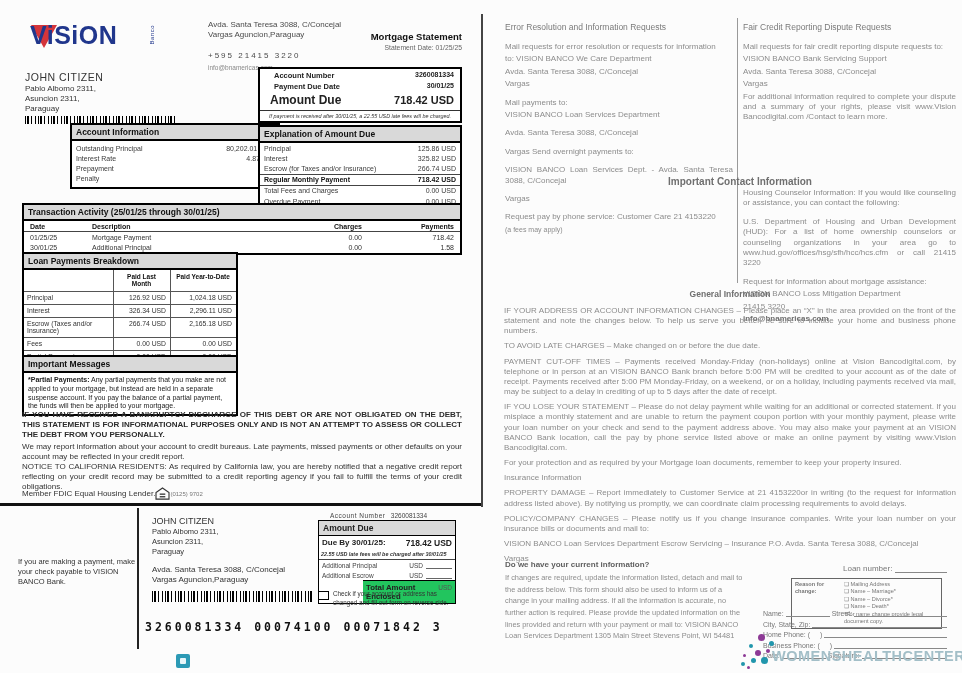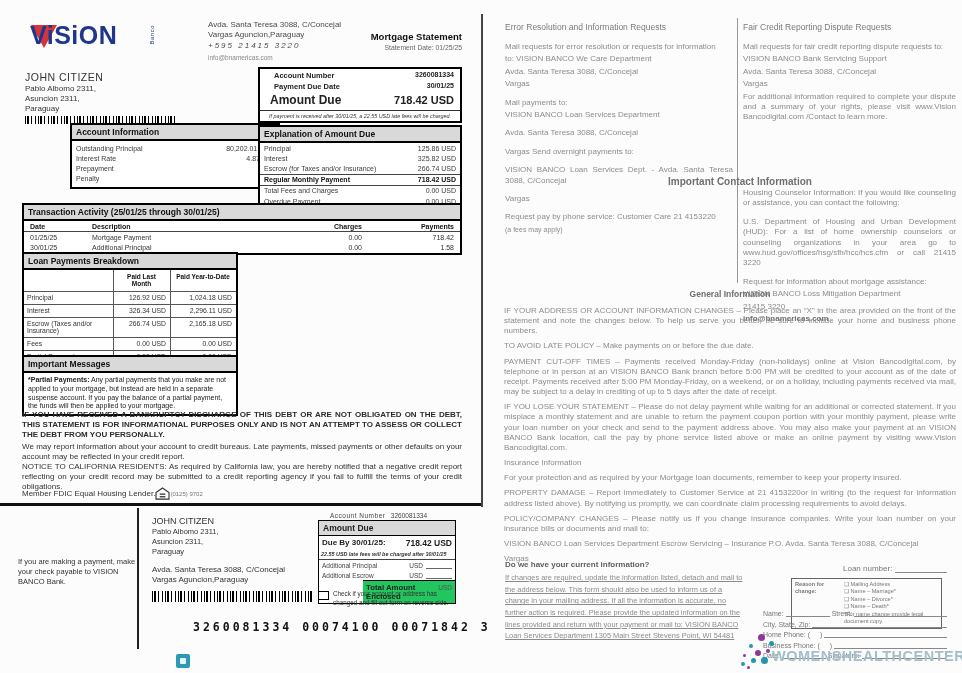--- a/index.html
+++ b/index.html
@@ -15,21 +15,21 @@
   .logo-tri { position:absolute; left:1px; top:9px; width:0; height:0;
     border-left:13px solid transparent; border-right:13px solid transparent;
     border-top:23px solid #d4353b; }
   .logo-text { position:absolute; left:0; top:5px; font-size:25px; font-weight:bold;
     color:#20368c; letter-spacing:.5px; }
   .logo-sub { position:absolute; right:0px; top:9px; font-size:6px; color:#20368c;
     writing-mode:vertical-rl; transform:rotate(180deg); letter-spacing:.5px; }
 
   
   .hdr-addr { left:208px; top:20px; width:160px; font-size:8px; color:#4a4a4a; line-height:1.28; }
-  .hdr-phone { letter-spacing:2px; margin-top:1px;font-style:italic; }
+  .hdr-phone { letter-spacing:2px; margin-top:11px; }
   .hdr-mail { font-size:6.5px; color:#888; margin-top:2px; }
   .hdr-title { left:340px; top:31px; width:122px; text-align:right; }
   .hdr-title .t { font-size:9.5px; font-weight:bold; color:#111; }
   .hdr-title .d { font-size:6.8px; color:#666; margin-top:2px; }
 
   
   .cust { left:25px; top:71px; width:170px; color:#333; }
   .cust .nm { font-size:10.5px; letter-spacing:.5px; }
   .cust .ln { font-size:8px; margin-top:1px; }
   .barcode { background:
@@ -91,21 +91,21 @@
 
   
   .coup-note { left:18px; top:557px; width:118px; font-size:7.5px; color:#333; line-height:1.3; }
   .coup-vline { left:137px; top:508px; width:1.5px; height:141px; background:#222; }
   .coup-cust { left:152px; top:516px; color:#333; }
   .coup-cust .nm { font-size:9px; }
   .coup-cust .ln { font-size:7.5px; margin-top:1px; }
   .coup-remit { left:152px; top:565px; font-size:8px; color:#333; line-height:1.3; }
   .bc2 { left:152px; top:591px; width:162px; height:11px; }
   .micr { left:145px; top:620px; font-family:"DejaVu Sans Mono", monospace; font-weight:bold;
-    font-size:11.5px; letter-spacing:3px; color:#111;margin-left:48px; }
+    font-size:11.5px; letter-spacing:3px; color:#111; }
 
   .coup-acct { left:330px; top:512px; width:126px; font-size:6.5px; color:#444; }
   .coup-acct b { font-weight:normal; letter-spacing:.5px; }
   .coupbox { left:318px; top:520px; width:138px; border:1.5px solid #000; background:#fff; }
   .coupbox .hd { background:#d9d9d9; border-bottom:1.5px solid #000; font-weight:bold; font-size:8.5px; padding:2px 4px; }
   .coupbox .due { display:flex; justify-content:space-between; padding:2px 3px; font-weight:bold; }
   .coupbox .due .l { font-size:8px; } .coupbox .due .v { font-size:8.5px; }
   .coupbox .note { font-size:5.4px; font-style:italic; font-weight:bold; color:#333;
     padding:1px 2px 2px; border-bottom:1px solid #444; }
   .coupbox .ad { display:flex; align-items:flex-end; padding:1.5px 3px; font-size:6.5px; color:#444; }
@@ -134,21 +134,21 @@
   .col-r { left:743px; top:22px; width:213px; }
   .ici-title { left:668px; top:176px; font-size:10px; font-weight:bold; color:#6f6f6f; }
   .housing { left:743px; top:188px; width:213px; }
 
   .general { left:504px; top:289px; width:452px; }
   .general .g-title { text-align:center; font-size:8.5px; font-weight:bold; color:#6f6f6f; margin-bottom:7px; }
   .general p { font-size:8px; color:#8c8c8c; text-align:justify; line-height:1.27; margin-bottom:5px; }
 
   .curinfo { left:505px; top:560px; width:238px; }
   .curinfo .t { font-size:8px; font-weight:bold; color:#5f5f5f; margin-bottom:3px; }
-  .curinfo .b { font-size:7.4px; color:#8c8c8c; line-height:1.58;text-decoration:underline; }
+  .curinfo .b { font-size:7.4px; color:#8c8c8c; line-height:1.58; }
 
   .loanrow { left:843px; top:564px; display:flex; align-items:flex-end; font-size:8px; color:#777; }
   .loanrow .u { width:52px; border-bottom:1px solid #888; height:8px; margin-left:3px; }
 
   .reasonbox { left:791px; top:578px; width:151px; border:1px solid #666; padding:2px 3px;
     display:flex; gap:3px; font-size:5.6px; color:#777; line-height:1.3; }
   .reasonbox .lab { width:46px; font-weight:bold; flex:none; }
   .reasonbox .opts span { display:inline-block; margin-right:4px; }
   .reasonbox .nt { margin-top:1px; }
 
@@ -434,25 +434,25 @@
   <p class="gap just">U.S. Department of Housing and Urban Development (HUD): For a list of home ownership counselors or counseling organizations in your area go to www.hud.gov/offices/hsg/sfh/hcc/hcs.cfm or call 21415 3220</p>
   <p class="gap">Request for information about mortgage assistance:</p>
   <p>VISION BANCO Loss Mitigation Department</p>
   <p>21415 3220</p>
   <p class="bmail">info@bnamericas.com</p>
 </div>
 
 <div class="abs general">
   <div class="g-title">General Information</div>
   <p>IF YOUR ADDRESS OR ACCOUNT INFORMATION CHANGES – Please place an “X” in the area provided on the front of the statement and note the changes below. To help us serve you better, be sure to include your home and business phone numbers.</p>
-  <p>TO AVOID LATE POLICY –  Make payments on or before the due date.</p>
+  <p>TO AVOID LATE CHARGES –  Make changed on or before the due date.</p>
   <p>PAYMENT CUT-OFF TIMES – Payments received Monday-Friday (non-holidays) online at Vision Bancodigital.com, by telephone or in person at an VISION BANCO Bank branch before 5:00 PM will be credited to your account as of the date of receipt. Payments received after 5:00 PM Monday-Friday, on a weekend, or on a holiday, including payments received via mail, may be subject to a delay in crediting of up to 5 days after the date of receipt.</p>
   <p>IF YOU LOSE YOUR STATEMENT – Please do not delay payment while waiting for an additional or corrected statement. If you misplace a monthly statement and are unable to return the payment coupon portion with your monthly payment, please write your loan number on your check and send to the payment address above. You may also make your payment at an VISION BANCO Bank location, call the pay by phone service listed above or make an online payment by visiting www.Vision Bancodigital.com.</p>
+  <p>For your protection and as required by your Mortgage loan documents, remember to keep your property insured.</p>
   <p>Insurance Information</p>
-  <p>For your protection and as required by your Mortgage loan documents, remember to keep your property insured.</p>
   <p>PROPERTY DAMAGE – Report immediately to Customer Service at 21 4153220or in writing (to the request for information address listed above). By notifying us promptly, we can coordinate claim processing requirements to avoid delays.</p>
   <p>POLICY/COMPANY CHANGES – Please notify us if you change insurance companies. Write your loan number on your insurance bills or documents and mail to:</p>
   <p>VISION BANCO Loan Services Department Escrow Servicing – Insurance P.O. Avda. Santa Teresa 3088, C/Concejal</p>
   <p>Vargas</p>
 </div>
 
 <div class="abs curinfo">
   <div class="t">Do we have your current information?</div>
   <div class="b">If changes are required, update the information listed, detach and mail to the address below. This form should also be used to inform us of a change in your mailing address. If all the information is accurate, no further action is required. Please provide the updated information on the lines provided and return with your payment or mail to: VISION BANCO Loan Services Department 1305 Main Street Stevens Point, WI 54481</div>
 </div>

